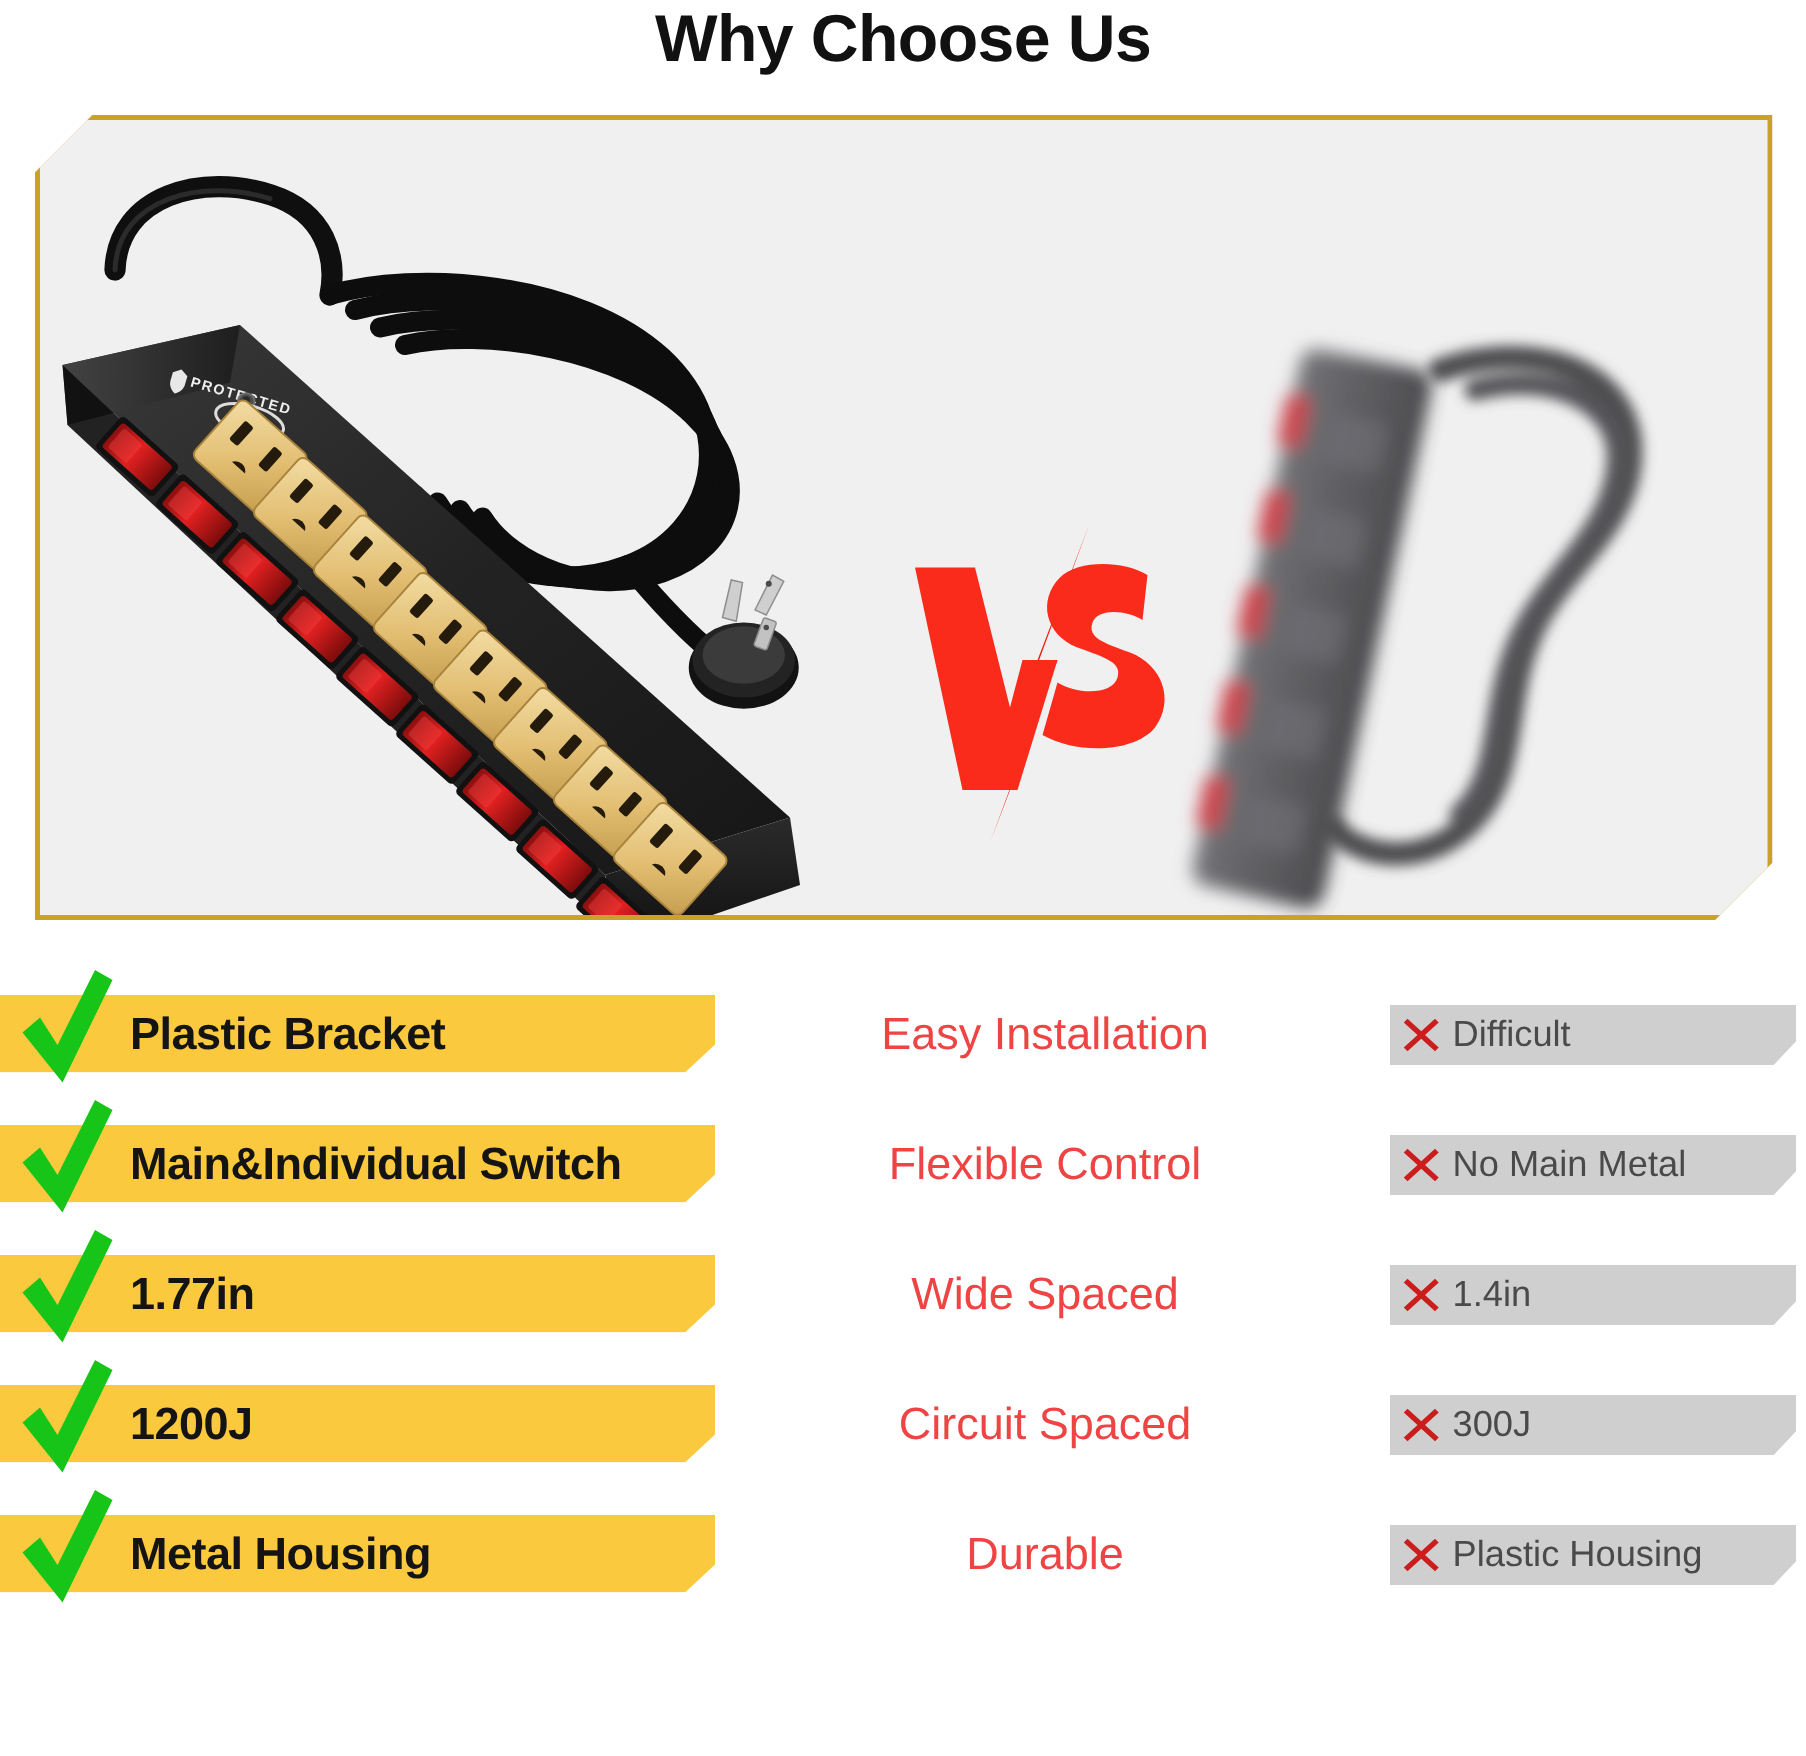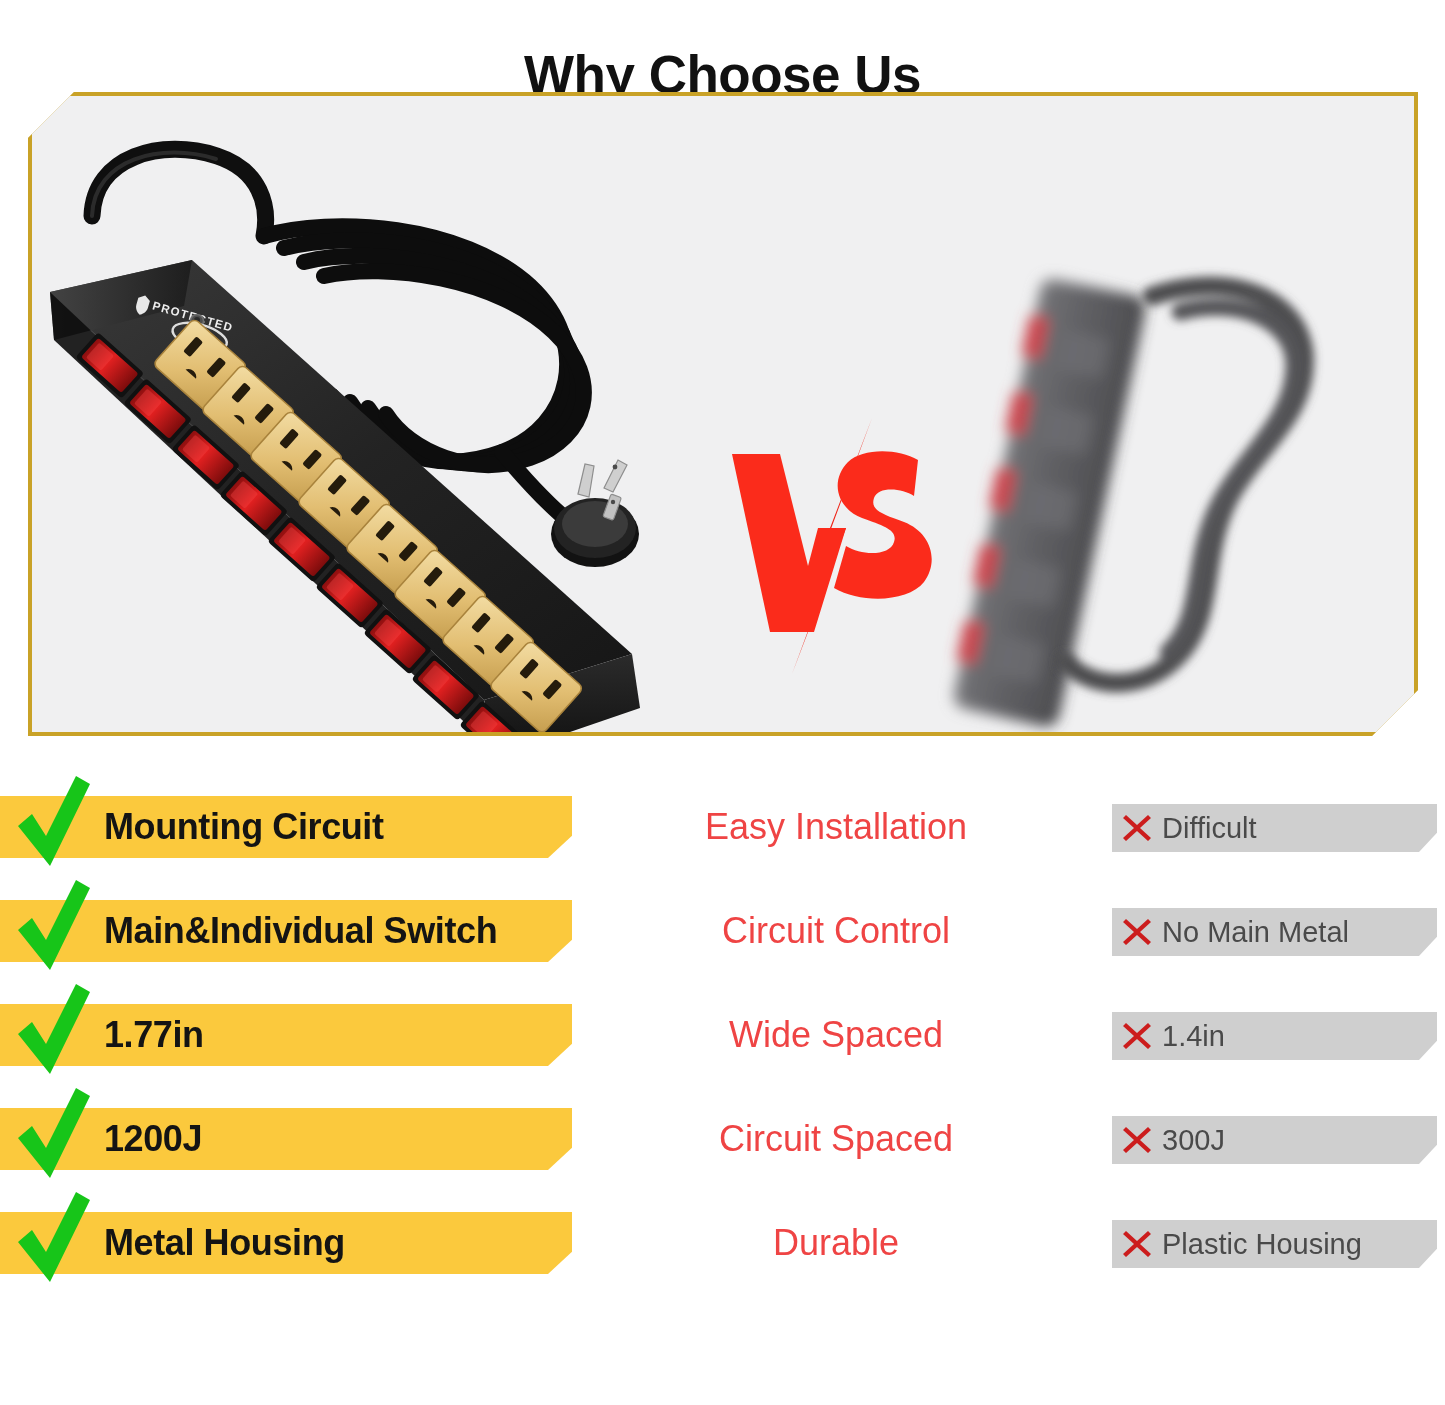--- a/index.html
+++ b/index.html
@@ -25,21 +25,20 @@
     top: 0px;
     left: 0;
     width: 1445px;
     height: 70px;
     line-height: 64px;
     text-align: center;
     font-size: 53px;
     font-weight: 700;
     color: #111111;
     letter-spacing: -0.5px;
-    margin-top: 43px;
   }
 
   
   .hero {
     position: absolute;
     left: 28px;
     top: 92px;
     width: 1390px;
     height: 644px;
     background: #f0f0f1;
@@ -408,42 +407,42 @@
 
   <div class="rows">
 
     <div class="row">
       <div class="pill-yellow" style="width:572px;"></div>
       <span class="check">
         <svg width="84" height="96" viewBox="0 0 84 96">
           <path d="M 6 52 L 20 40 L 34 62 L 64 2 L 78 10 L 38 92 Z" fill="#17c519"></path>
         </svg>
       </span>
-      <div class="pill-yellow-label">Mounting Circuit</div>
+      <div class="pill-yellow-label">Plastic Bracket</div>
       <div class="mid-text">Easy Installation</div>
       <div class="pill-gray" style="width:325px;"></div>
       <div class="pill-gray-row">
         <span class="xmark">
           <svg width="30" height="30" viewBox="0 0 30 30">
             <path d="M 4 2 L 15 12 L 26 2 L 29 5 L 18 15 L 29 25 L 26 28 L 15 18 L 4 28 L 1 25 L 12 15 L 1 5 Z" fill="#cc1d1d"></path>
           </svg>
         </span>
         <span class="gray-label">Difficult</span>
       </div>
     </div>
 
     <div class="row">
       <div class="pill-yellow" style="width:572px;"></div>
       <span class="check">
         <svg width="84" height="96" viewBox="0 0 84 96">
           <path d="M 6 52 L 20 40 L 34 62 L 64 2 L 78 10 L 38 92 Z" fill="#17c519"></path>
         </svg>
       </span>
       <div class="pill-yellow-label">Main&amp;Individual Switch</div>
-      <div class="mid-text">Circuit Control</div>
+      <div class="mid-text">Flexible Control</div>
       <div class="pill-gray" style="width:325px;"></div>
       <div class="pill-gray-row">
         <span class="xmark">
           <svg width="30" height="30" viewBox="0 0 30 30">
             <path d="M 4 2 L 15 12 L 26 2 L 29 5 L 18 15 L 29 25 L 26 28 L 15 18 L 4 28 L 1 25 L 12 15 L 1 5 Z" fill="#cc1d1d"></path>
           </svg>
         </span>
         <span class="gray-label">No Main Metal</span>
       </div>
     </div>

